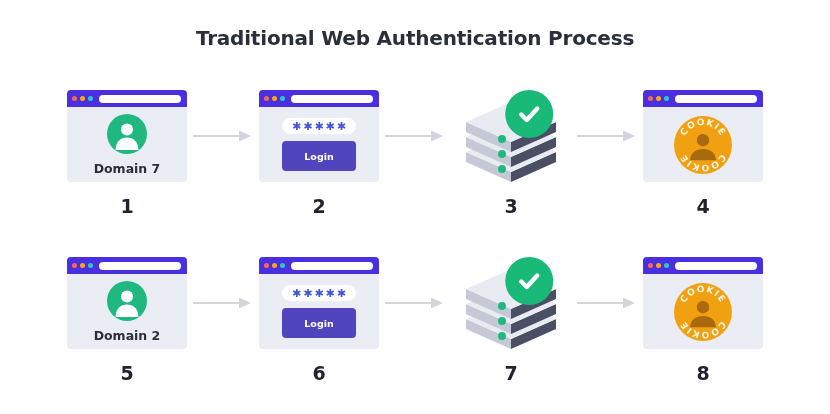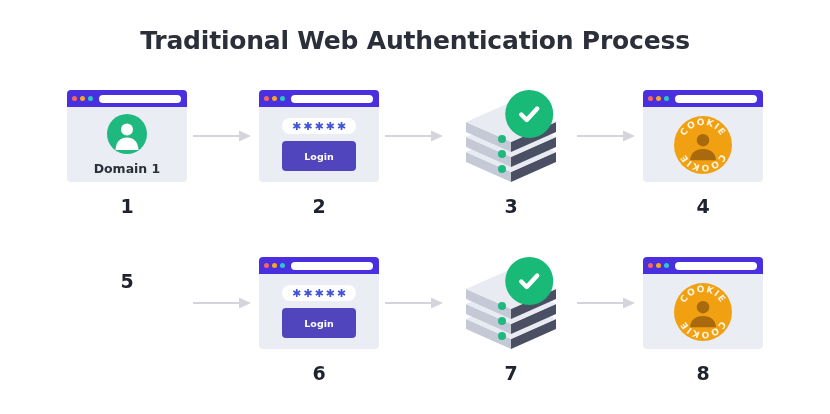--- a/index.html
+++ b/index.html
@@ -14,21 +14,21 @@
     font-family: "DejaVu Sans", "Liberation Sans", sans-serif;
     position: relative;
   }
 
   .page-title {
     position: absolute;
     top: 26px;
     left: 0;
     width: 830px;
     text-align: center;
-    font-size: 25px;
+    font-size: 20px;
     font-weight: 700;
     letter-spacing: -0.2px;
     color: #2b2f3a;
   }
 
   .flow-row {
     position: absolute;
     left: 0;
     width: 830px;
     height: 130px;
@@ -236,21 +236,21 @@
           <span class="dot dot-teal"></span>
           <span class="url-pill"></span>
         </div>
         <div class="browser-body">
           <div class="avatar-circle">
             <svg width="40" height="40" viewBox="0 0 40 40" aria-hidden="true">
               <circle cx="20" cy="15.5" r="6" fill="#ffffff"></circle>
               <path d="M8.5 36 C9 27 14 23.5 20 23.5 C26 23.5 31 27 31.5 36 Z" fill="#ffffff"></path>
             </svg>
           </div>
-          <div class="domain-label">Domain 1</div>
+          <div class="domain-label">Domain 7</div>
         </div>
       </div>
     </div>
     <div class="step-number">1</div>
   </div>
 
   <div class="arrow">
     <svg width="60" height="14" viewBox="0 0 60 14" aria-hidden="true">
       <rect x="0" y="6" width="48" height="2" fill="#d3d5db"></rect>
       <path d="M46 1.5 L58 7 L46 12.5 Z" fill="#d3d5db"></path>
@@ -358,20 +358,39 @@
       </div>
     </div>
     <div class="step-number">4</div>
   </div>
 
 </div>
 
 <div class="flow-row" id="row-2">
 
   <div class="step">
+    <div class="step-visual">
+      <div class="browser">
+        <div class="browser-bar">
+          <span class="dot dot-red"></span>
+          <span class="dot dot-amber"></span>
+          <span class="dot dot-teal"></span>
+          <span class="url-pill"></span>
+        </div>
+        <div class="browser-body">
+          <div class="avatar-circle">
+            <svg width="40" height="40" viewBox="0 0 40 40" aria-hidden="true">
+              <circle cx="20" cy="15.5" r="6" fill="#ffffff"></circle>
+              <path d="M8.5 36 C9 27 14 23.5 20 23.5 C26 23.5 31 27 31.5 36 Z" fill="#ffffff"></path>
+            </svg>
+          </div>
+          <div class="domain-label">Domain 2</div>
+        </div>
+      </div>
+    </div>
     <div class="step-number">5</div>
   </div>
 
   <div class="arrow">
     <svg width="60" height="14" viewBox="0 0 60 14" aria-hidden="true">
       <rect x="0" y="6" width="48" height="2" fill="#d3d5db"></rect>
       <path d="M46 1.5 L58 7 L46 12.5 Z" fill="#d3d5db"></path>
     </svg>
   </div>
 

